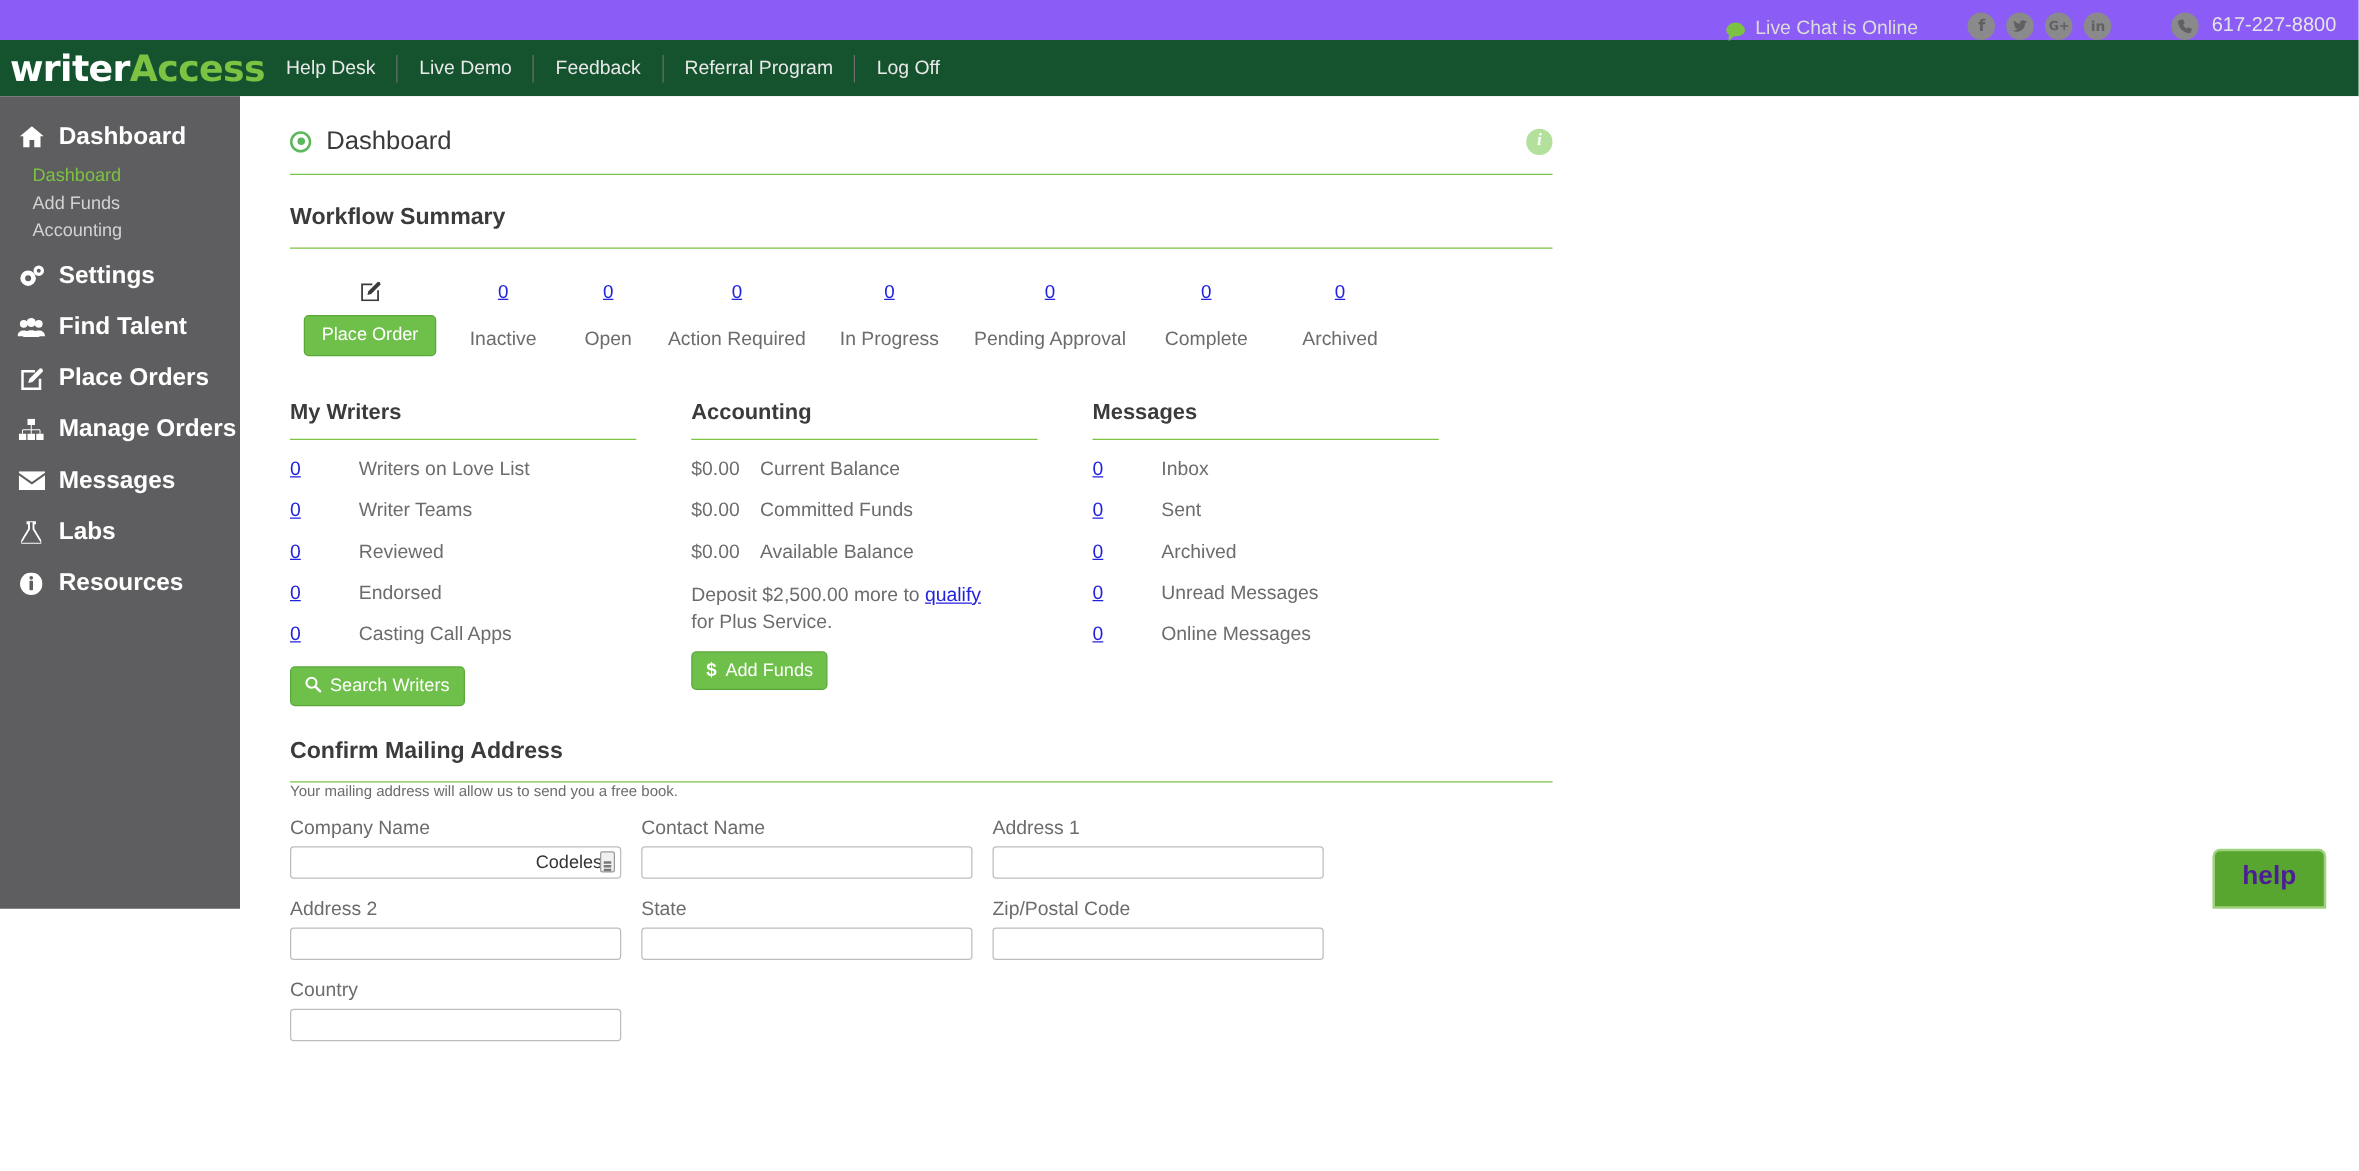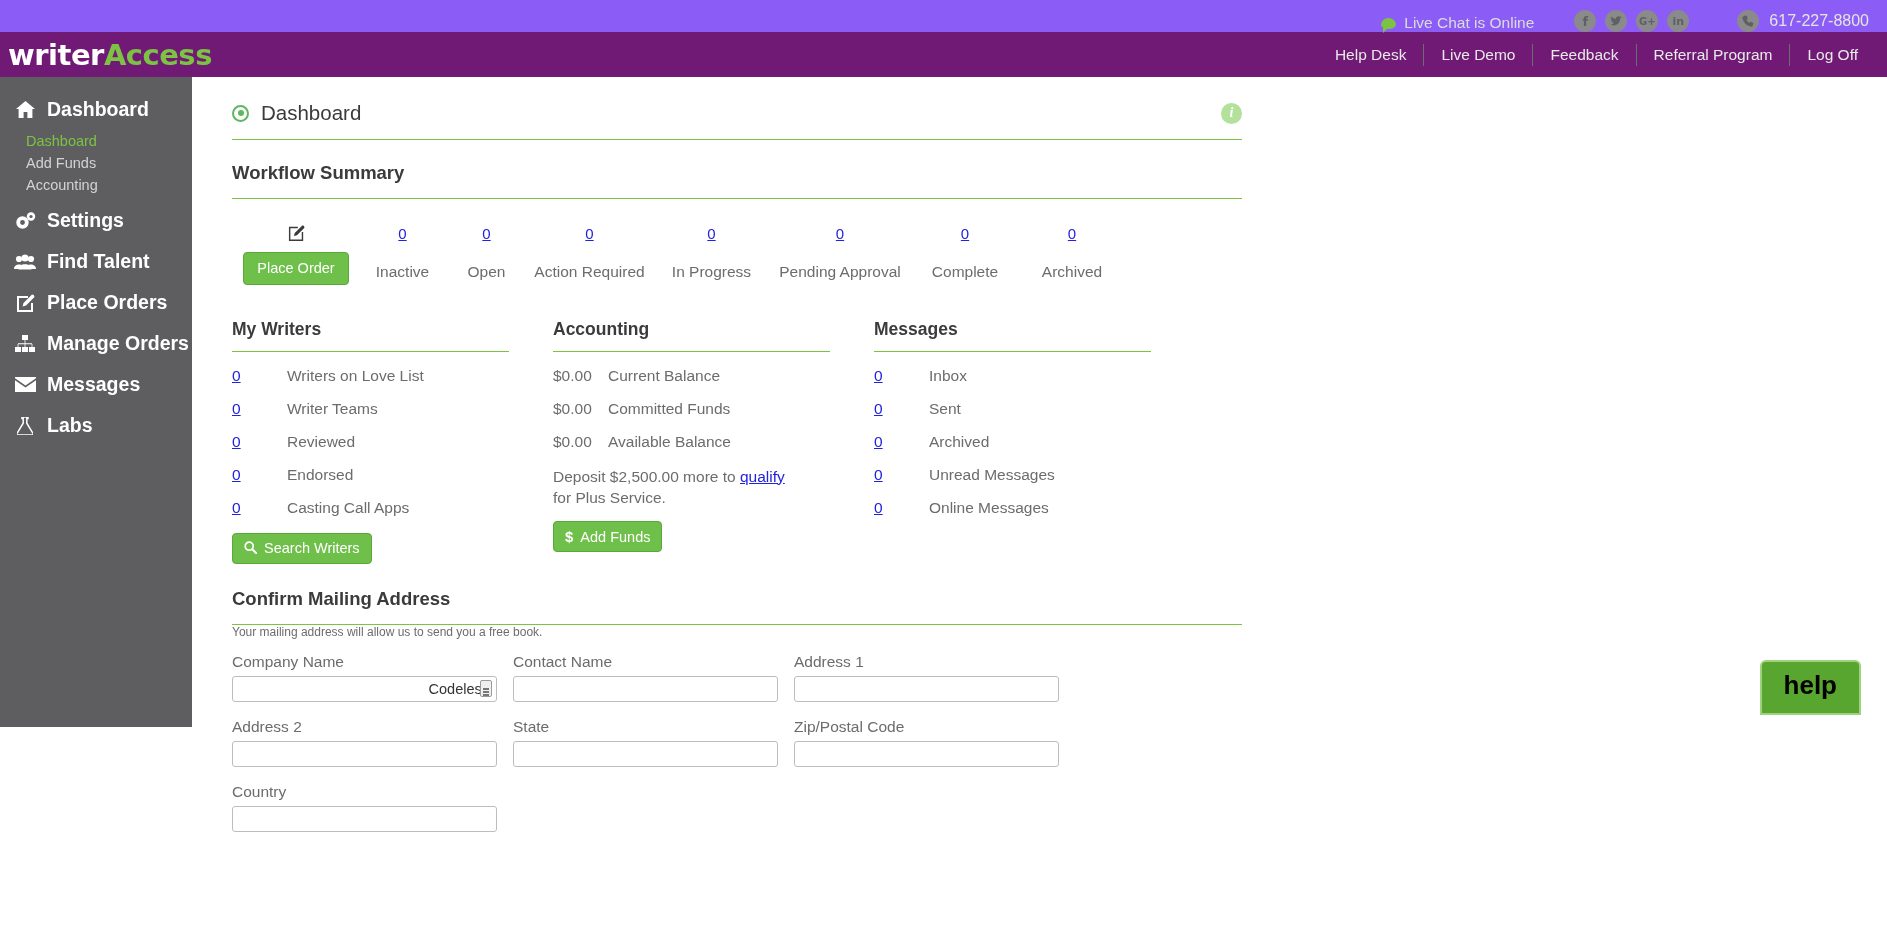--- a/index.html
+++ b/index.html
@@ -31,22 +31,22 @@
     width:22px; height:22px; border-radius:50%; background:#8a8a8c;
     color:#606062; display:flex; align-items:center; justify-content:center;
     font-size:13px; font-weight:bold; font-family:"DejaVu Sans", sans-serif;
     cursor:pointer;
   }
   .phone { display:flex; align-items:center; gap:10px; margin-left:48px; color:#e4e4e4; font-size:16px;}
   .phone .scircle { background:#8a8a8c; }
 
   
   .navbar {
-    height:45px; background:#701a75; width:100%;
-    display:flex; align-items:center; justify-content:space-between;
+    height:45px; background:#14532d; width:100%;
+    display:flex; align-items:center; 
     padding-left:0; padding-right:12px;
   }
   .logo { padding-left:8px; font-family:"DejaVu Sans", sans-serif; font-size:29px; font-weight:bold; letter-spacing:-0.5px;}
   .logo .w { color:#ffffff; }
   .logo .a { color:#7cc243; }
   .navlinks { display:flex; align-items:center; color:#e9e9e9; font-size:15.5px; }
   .navlinks a { color:#e9e9e9; text-decoration:none; padding:0 17px; cursor:pointer; }
   .navsep { width:1px; height:22px; background:#6b6d69; }
 
   
@@ -125,23 +125,23 @@
   .fwrap { position:relative; }
   .autofill {
     position:absolute; right:5px; top:4px; width:12px; height:17px;
     border:1px solid #9a9a9a; border-radius:2px; background:#f0f0f0;
     display:flex; align-items:center; justify-content:center; cursor:pointer;
   }
   .autofill i { display:block; width:6px; height:2px; background:#777; box-shadow:0 3px 0 #777, 0 6px 0 #777;}
 
   
   .helptab {
-    position:absolute; right:26px; bottom:12px;
+    position:absolute; right:26px; bottom:0;
     background:#58a630; border:2px solid #9fd27c; border-top-left-radius:6px; border-top-right-radius:6px;
-    color:#000000; font-size:26px; font-weight:bold; padding:8px 22px 12px;
+    color:#4c1d95; font-size:21px; font-weight:bold; padding:8px 22px 12px;
     cursor:pointer; font-family:"Liberation Sans", sans-serif;
   }
 </style>
 </head>
 <body>
 
 <div class="topbar">
   <div class="livechat">
     <span class="chat-bubble"></span>
     <span>Live Chat is Online</span>
@@ -259,20 +259,30 @@
 
     <div class="side-item">
       <span class="sicon">
         <svg width="16" height="18" viewBox="0 0 16 18">
             <path d="M5 0h6v1.6H9.8v4.6l5.6 9.3A1.3 1.3 0 0 1 14.3 18H1.7A1.3 1.3 0 0 1 .6 15.5l5.6-9.3V1.6H5z" fill="none" stroke="#fff" stroke-width="1.5"></path>
           </svg>
       </span>
       <span>Labs</span>
     </div>
 
+    <div class="side-item">
+      <span class="sicon">
+        <svg width="18" height="18" viewBox="0 0 18 18">
+            <circle cx="9" cy="9" r="9" fill="#fff"></circle>
+            <circle cx="9" cy="4.2" r="1.5" fill="#5e5e60"></circle>
+            <rect x="7.6" y="6.6" width="2.8" height="7.6" rx="0.6" fill="#5e5e60"></rect>
+          </svg>
+      </span>
+      <span>Resources</span>
+    </div>
   </div>
 
   <div class="content">
     <div class="panel">
 
       <div class="pagehead">
         <div class="pagetitle">
           <span class="ring">
               <i></i>
             </span>

